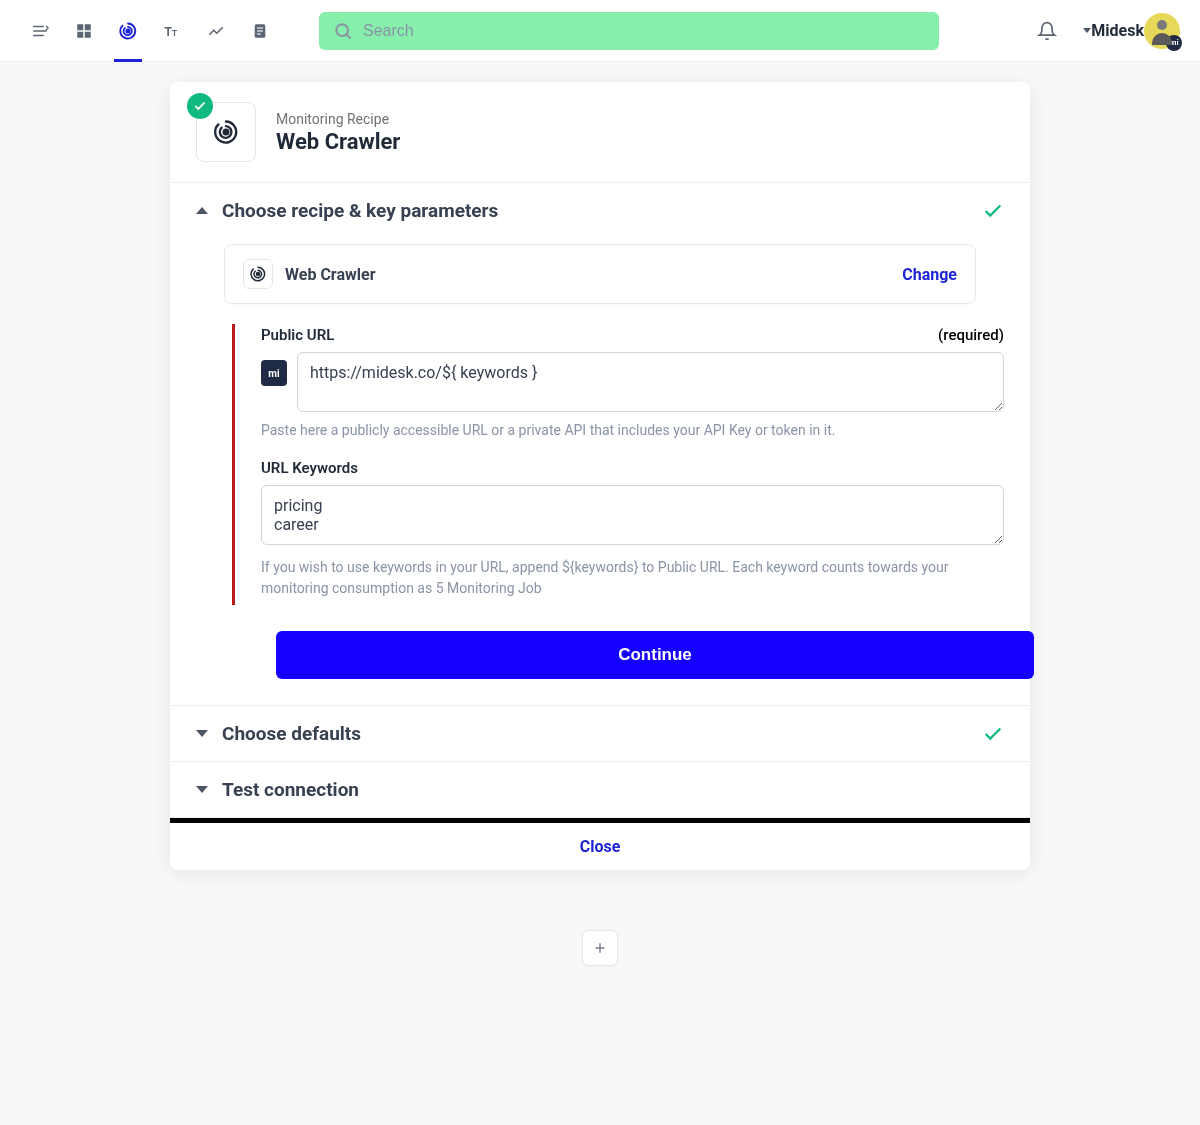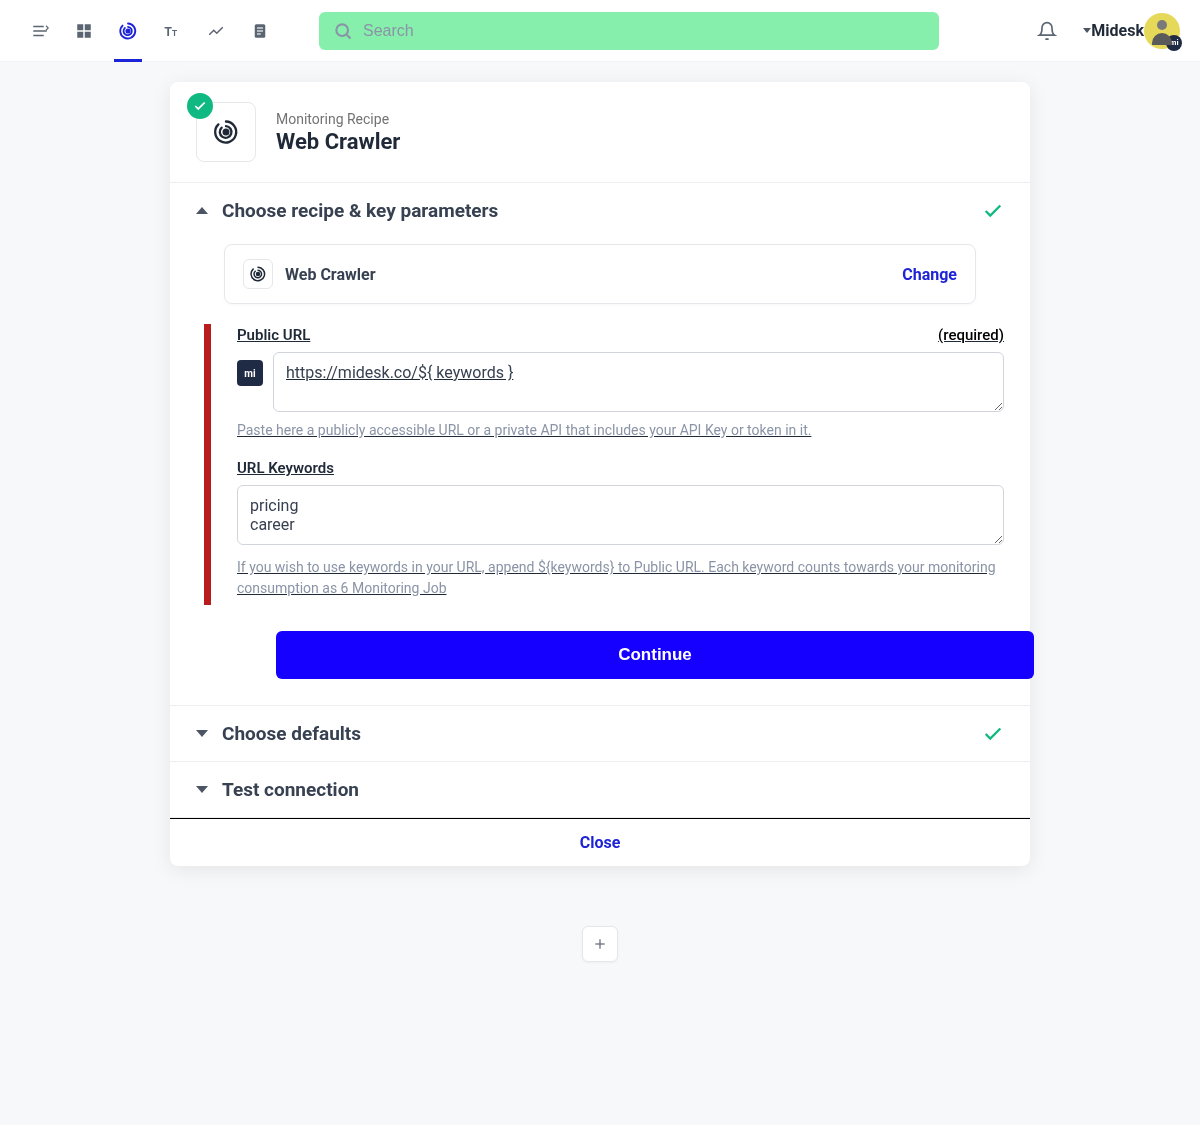--- a/index.html
+++ b/index.html
@@ -235,25 +235,24 @@
   flex: 1;
 }
 .recipe-row .change {
   color: #1d24d7;
   font-weight: 700;
   font-size: 16px;
   cursor: pointer;
 }
 
 .form-block {
-  border-left: 7px solid #b91c1c;
+  border-left: 3px solid #b91c1c;
   padding: 2px 0 2px 26px;
-  margin-left: 8px;
+  margin-left: 36px;
   margin-bottom: 26px;
-  text-decoration: underline;
 }
 .field { margin-bottom: 18px; }
 .field-label-row {
   display: flex;
   justify-content: space-between;
   margin-bottom: 8px;
   font-size: 15px;
   color: #1f2937;
   font-weight: 600;
 }
@@ -308,21 +307,21 @@
   padding: 14px 0;
   font-size: 17px;
   font-weight: 600;
   cursor: pointer;
   width: calc(100% - 50px);
 }
 
 .card-footer {
   padding: 14px 16px;
   text-align: center;
-  border-top: 1px solid #000000;
+  border-top: 5px solid #000000;
 }
 .card-footer .close-link {
   color: #1d24d7;
   font-weight: 700;
   font-size: 16px;
   cursor: pointer;
 }
 
 .add-btn {
   width: 36px; height: 36px;
@@ -474,21 +473,21 @@
             </div>
             <div class="helper">Paste here a publicly accessible URL or a private API that includes your API Key or token in it.</div>
           </div>
 
           <div class="field" style="margin-bottom:4px;">
             <div class="field-label-row">
               <span>URL Keywords</span>
             </div>
             <textarea class="form-input full" rows="2" style="">pricing
 career</textarea>
-            <div class="helper">If you wish to use keywords in your URL, append ${keywords} to Public URL. Each keyword counts towards your monitoring consumption as 6 Monitoring Job</div>
+            <div class="helper">If you wish to use keywords in your URL, append ${keywords} to Public URL. Each keyword counts towards your monitoring consumption as 5 Monitoring Job</div>
           </div>
         </div>
 
         <button class="continue-btn">Continue</button>
       </div>
     </div>
 
     <div class="section">
       <div class="section-head">
         <span class="chevron down"></span>

